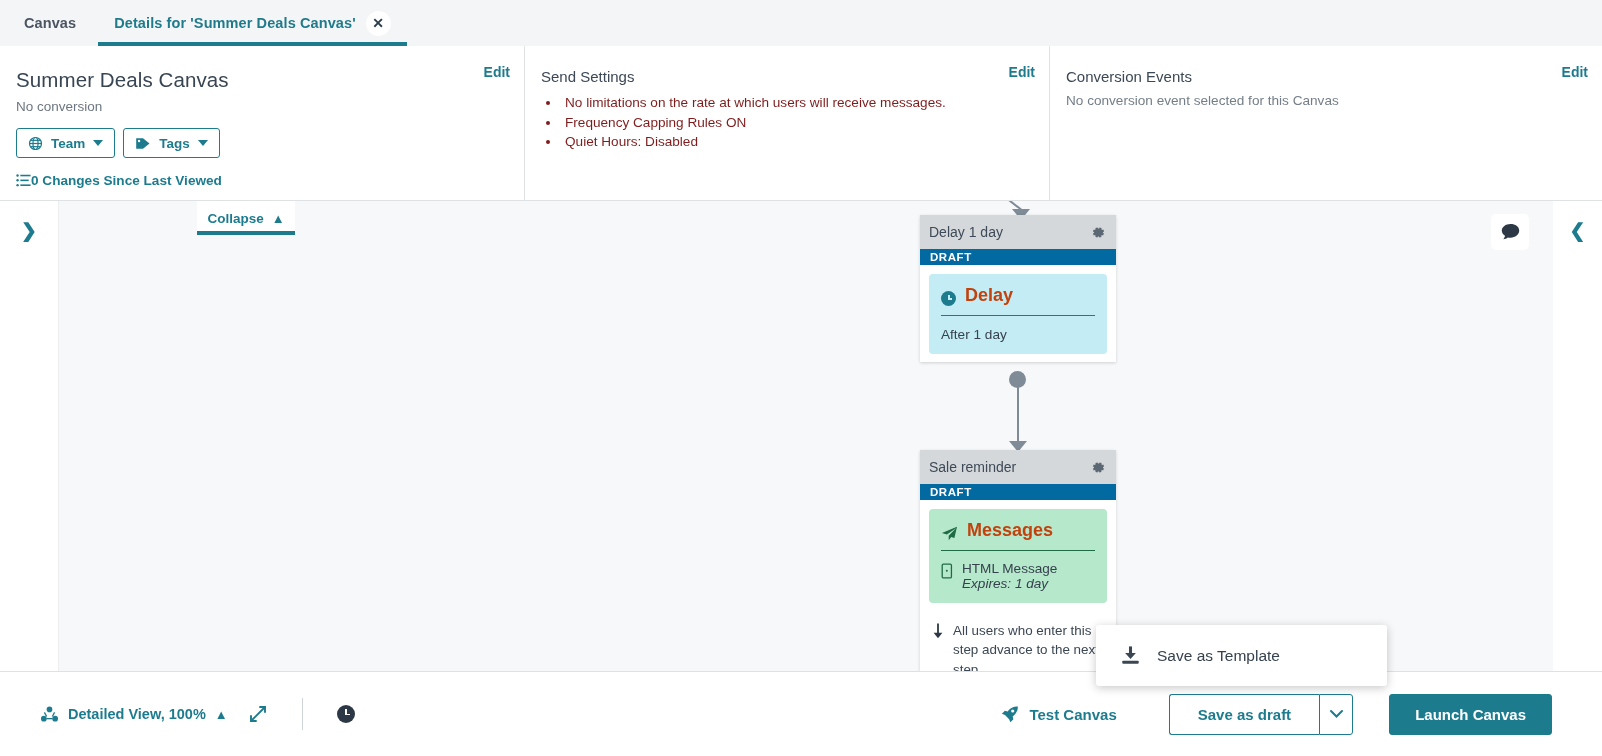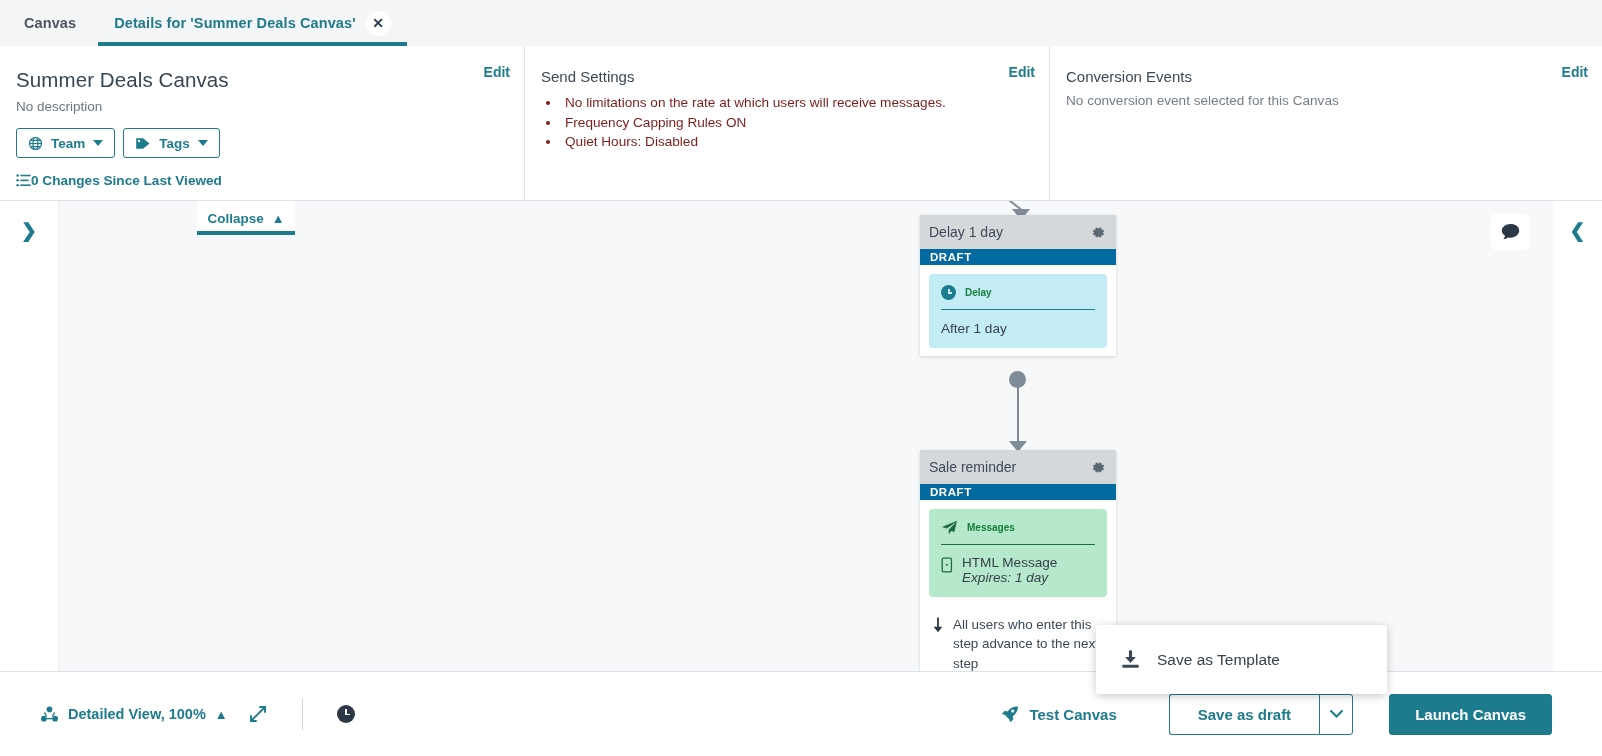--- a/index.html
+++ b/index.html
@@ -131,22 +131,22 @@
   .step-status {
     height: 16px; background: #0369a1; color: #ffffff;
     font-size: 11.5px; font-weight: 700; letter-spacing: .55px;
     display: flex; align-items: center; padding-left: 10px;
   }
   .step-body { padding: 9px 9px 8px 9px; }
   .card-inner { border-radius: 4px; padding: 11px 12px 12px 12px; }
   .card-inner.blue { background: #c4ecf4; }
   .card-inner.green { background: #b6e8cb; }
   .card-title {
-    display: flex; align-items: center; gap: 9px;
-    font-size: 10px; font-weight: 700; color: #15803d;
+    display: flex; align-items: flex-end; gap: 9px;
+    font-size: 18px; font-weight: 700; color: #c2410c;
     padding-bottom: 9px;
   }
   .card-inner.blue .divider { border-bottom: 1px solid #1d7b8e; }
   .card-inner.green .divider { border-bottom: 1px solid #1f6b45; }
   .card-line { font-size: 13.6px; color: #36424e; padding-top: 11px; }
   .card-line .sub { display: block; font-style: italic; }
   .icon-circle-clock {
     width: 15px; height: 15px; border-radius: 50%; background: #1d7b8e;
     position: relative; flex: none;
   }
@@ -176,21 +176,21 @@
     position: absolute; width: 17px; height: 17px; border-radius: 50%;
     background: #7f8b96;
   }
   .diag-line {
     position: absolute; width: 2px; height: 24px; background: #7f8b96;
     transform-origin: top center; transform: rotate(-52deg);
   }
 
   
   .popup {
-    position: absolute; left: 1096px; top: 625px; width: 291px; height: 69px;
+    position: absolute; left: 1096px; top: 625px; width: 291px; height: 61px;
     background: #ffffff; border-radius: 3px;
     box-shadow: 0 2px 10px rgba(0,0,0,.22);
     display: flex; align-items: center; gap: 16px;
     padding-left: 24px; z-index: 30; cursor: pointer;
   }
   .popup-label { font-size: 15.5px; color: #36424e; }
 
   
   .bottombar {
     position: absolute; left: 0; bottom: 0; width: 1602px; height: 85px;
@@ -261,21 +261,21 @@
       <span>Details for 'Summer Deals Canvas'</span>
       <span class="tab-close">✕</span>
     </div>
   </div>
 
   <div class="details">
 
     <div class="panel p1">
       <div class="edit">Edit</div>
       <div class="canvas-title">Summer Deals Canvas</div>
-      <div class="canvas-desc">No description</div>
+      <div class="canvas-desc">No conversion</div>
       <div class="chip-row">
         <div class="chip">
           <span>
             <svg width="15" height="15" viewBox="0 0 16 16" fill="none" stroke="#1d7b8e" stroke-width="1.3">
               <circle cx="8" cy="8" r="6.4"></circle>
                 <ellipse cx="8" cy="8" rx="2.7" ry="6.4"></ellipse>
               <line x1="1.7" y1="8" x2="14.3" y2="8"></line>
                 <line x1="2.7" y1="4.6" x2="13.3" y2="4.6"></line>
               <line x1="2.7" y1="11.4" x2="13.3" y2="11.4"></line>
             </svg>

